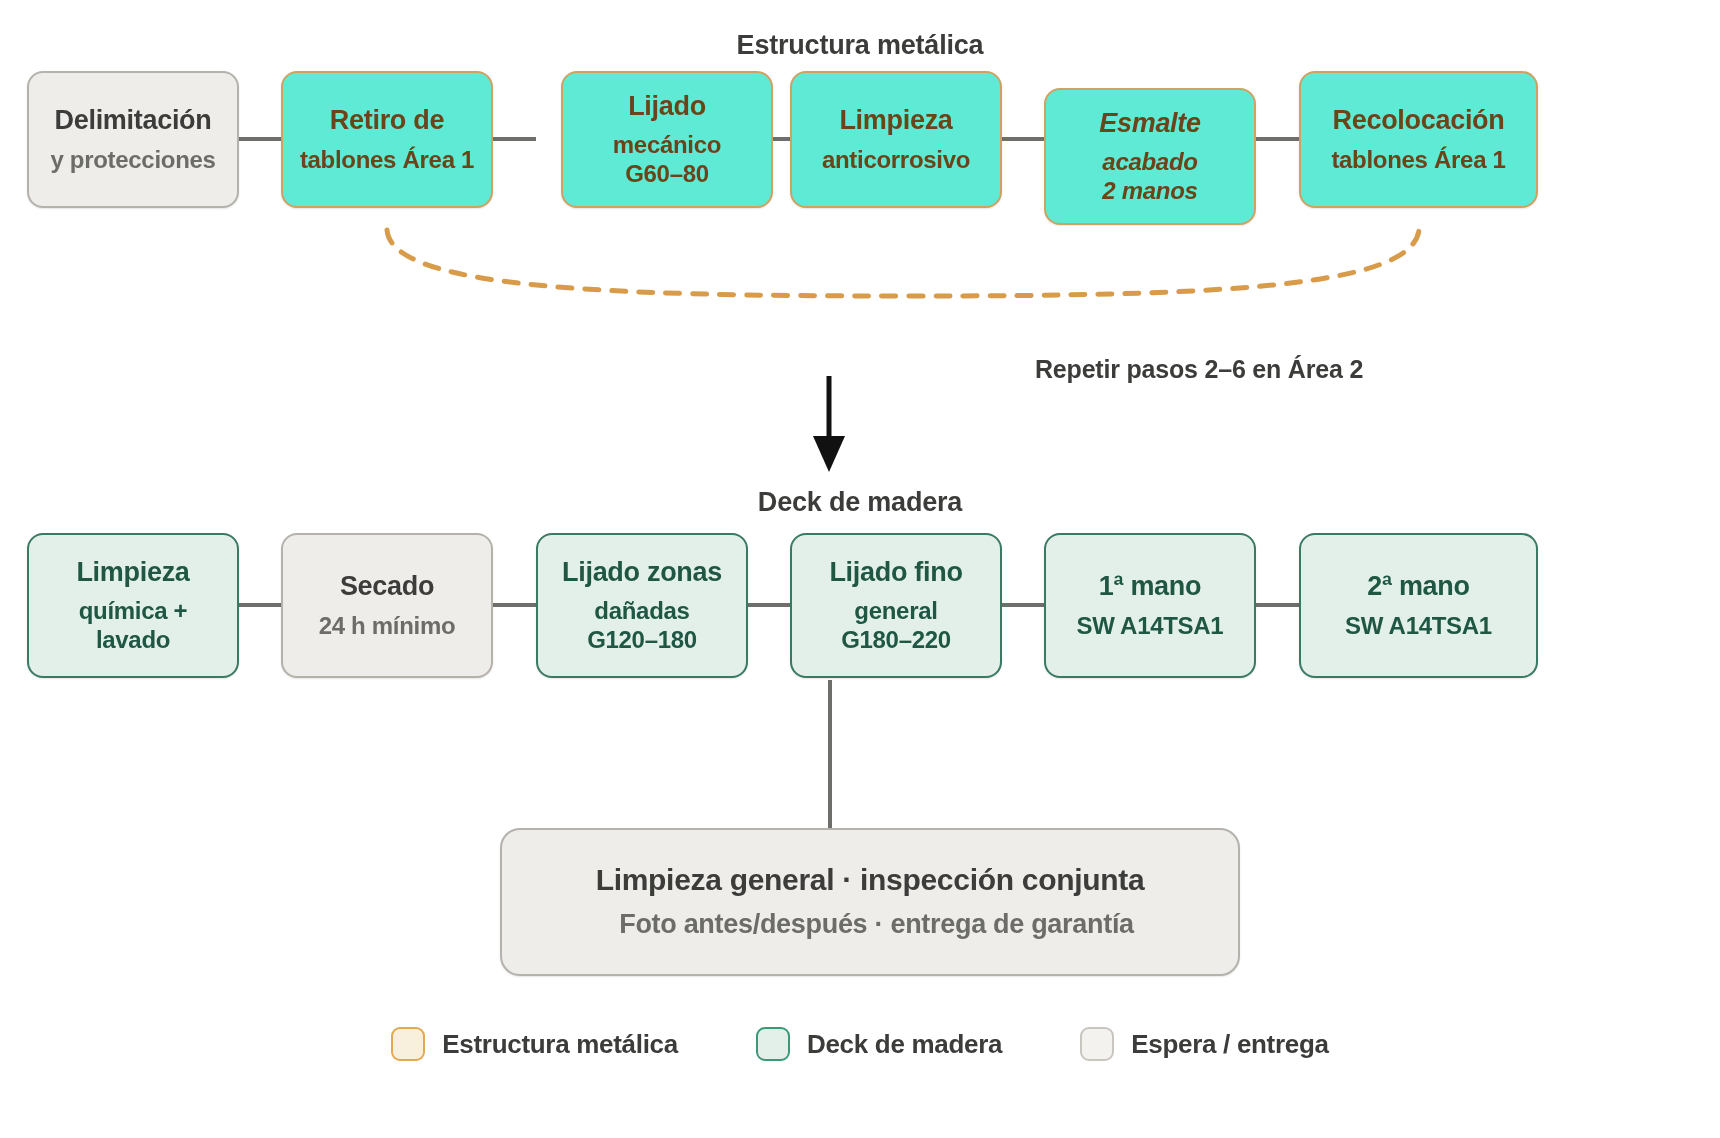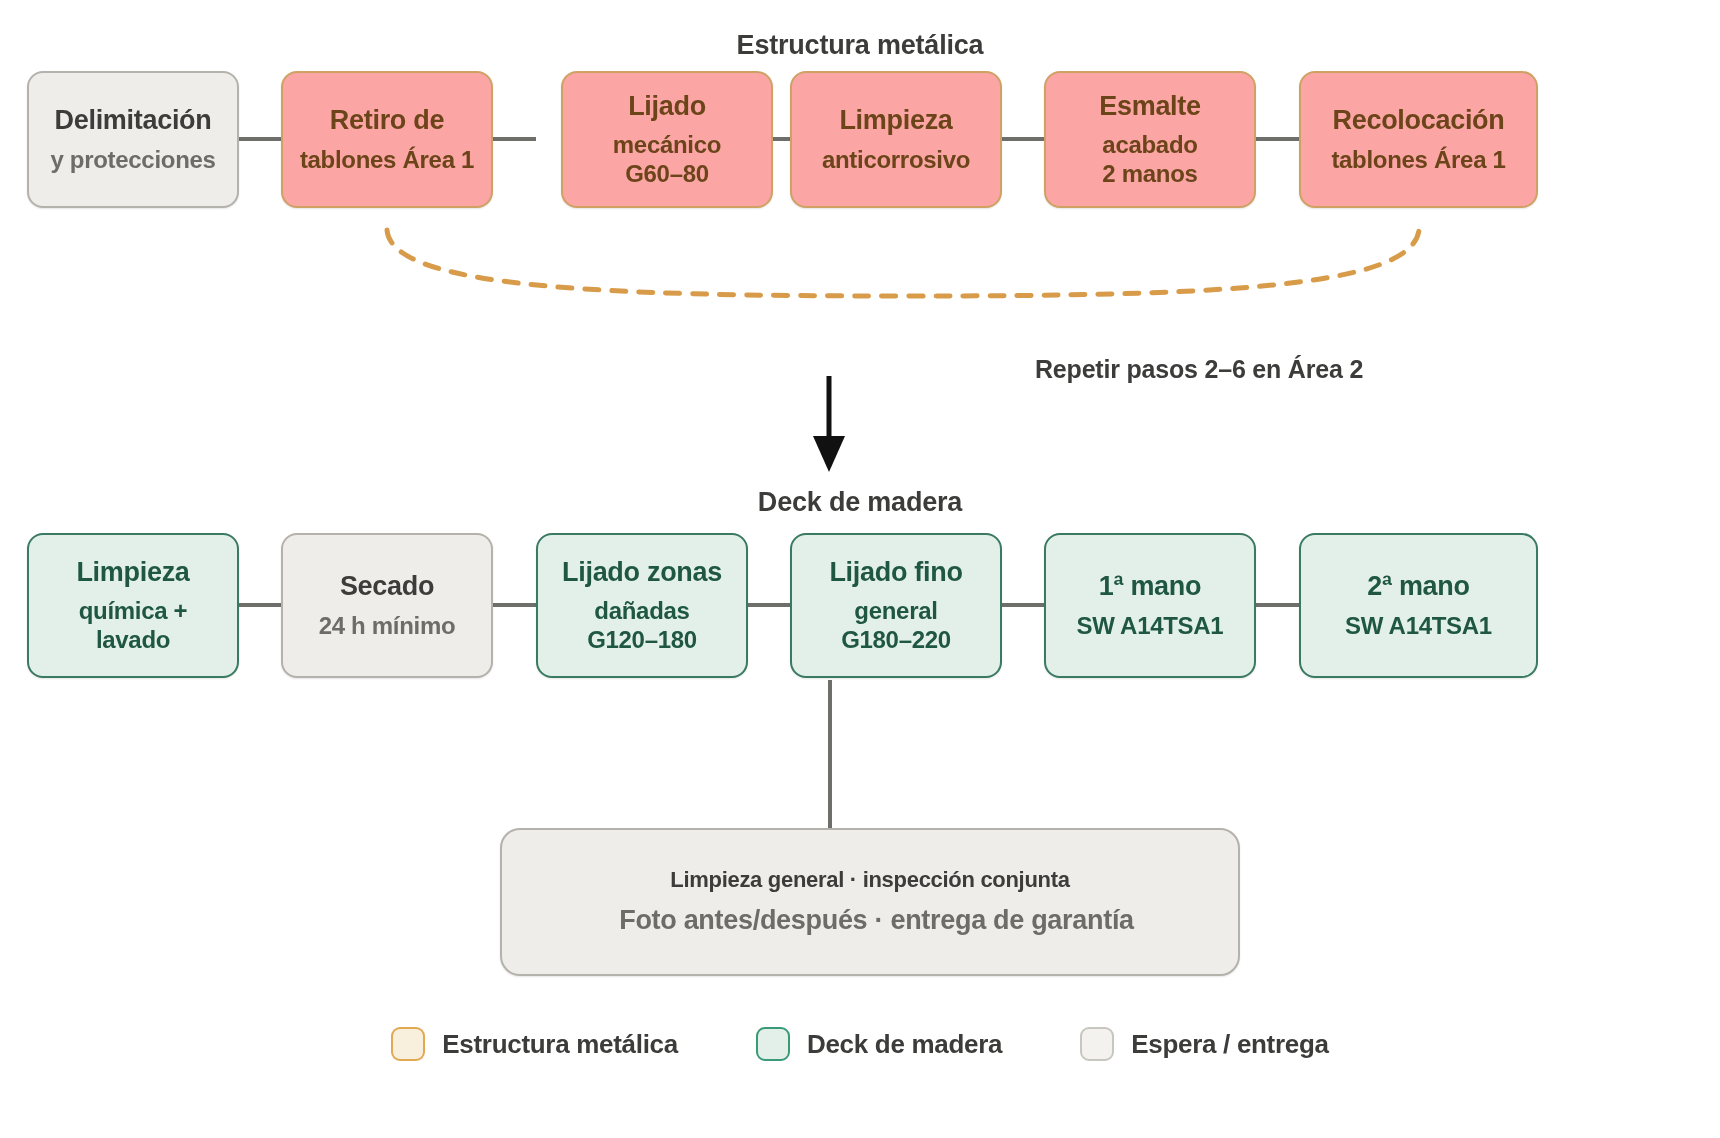--- a/index.html
+++ b/index.html
@@ -77,21 +77,21 @@
   .node .t2 {
     font-size: 24px;
     font-weight: bold;
     line-height: 1.18;
     letter-spacing: -0.3px;
     margin-top: 9px;
   }
 
   
   .theme-metal {
-    background: #fca5a5;
+    background: #5eead4;
     border-color: #cfa264;
   }
   .theme-metal .t1, .theme-metal .t2 { color: #6b4419; }
 
   .theme-deck {
     background: #e2f0e9;
     border-color: #3a7a63;
   }
   .theme-deck .t1, .theme-deck .t2 { color: #1f5744; }
 
@@ -185,21 +185,21 @@
   <div class="node theme-metal" style="left:536px; top:71px; width:212px; height:137px;margin-left:25px;">
     <div class="t1">Lijado</div>
     <div class="t2">mecánico<br>G60–80</div>
   </div>
 
   <div class="node theme-metal" style="left:790px; top:71px; width:212px; height:137px;">
     <div class="t1">Limpieza</div>
     <div class="t2">anticorrosivo</div>
   </div>
 
-  <div class="node theme-metal" style="left:1044px; top:71px; width:212px; height:137px;">
+  <div class="node theme-metal" style="left:1044px; top:88px; width:212px; height:137px;font-style:italic;">
     <div class="t1">Esmalte</div>
     <div class="t2">acabado<br>2 manos</div>
   </div>
 
   <div class="node theme-metal" style="left:1299px; top:71px; width:239px; height:137px;text-align:center;">
     <div class="t1">Recolocación</div>
     <div class="t2">tablones Área 1</div>
   </div>
 
   <div class="node theme-deck" style="left:27px; top:533px; width:212px; height:145px;">
@@ -226,21 +226,21 @@
     <div class="t1">1ª mano</div>
     <div class="t2">SW A14TSA1</div>
   </div>
 
   <div class="node theme-deck" style="left:1299px; top:533px; width:239px; height:145px;">
     <div class="t1">2ª mano</div>
     <div class="t2">SW A14TSA1</div>
   </div>
 
   <div class="node theme-wait" style="left:500px; top:828px; width:740px; height:148px; border-radius:20px;">
-    <div class="t1" style="font-size:22px;">Limpieza general · inspección conjunta</div>
+    <div class="t1" style="font-size:30px;">Limpieza general · inspección conjunta</div>
     <div class="t2" style="font-size:27px; margin-top:12px;margin-left:13px;">Foto antes/después · entrega de garantía</div>
   </div>
 
   <div id="legend">
     <div class="legend-item">
       <div class="legend-swatch" style="background:#f8efdd; border-color:#e2a951;"></div>
       <div class="legend-label">Estructura metálica</div>
     </div>
     <div class="legend-item">
       <div class="legend-swatch" style="background:#e2f0e9; border-color:#3a9a78;"></div>

